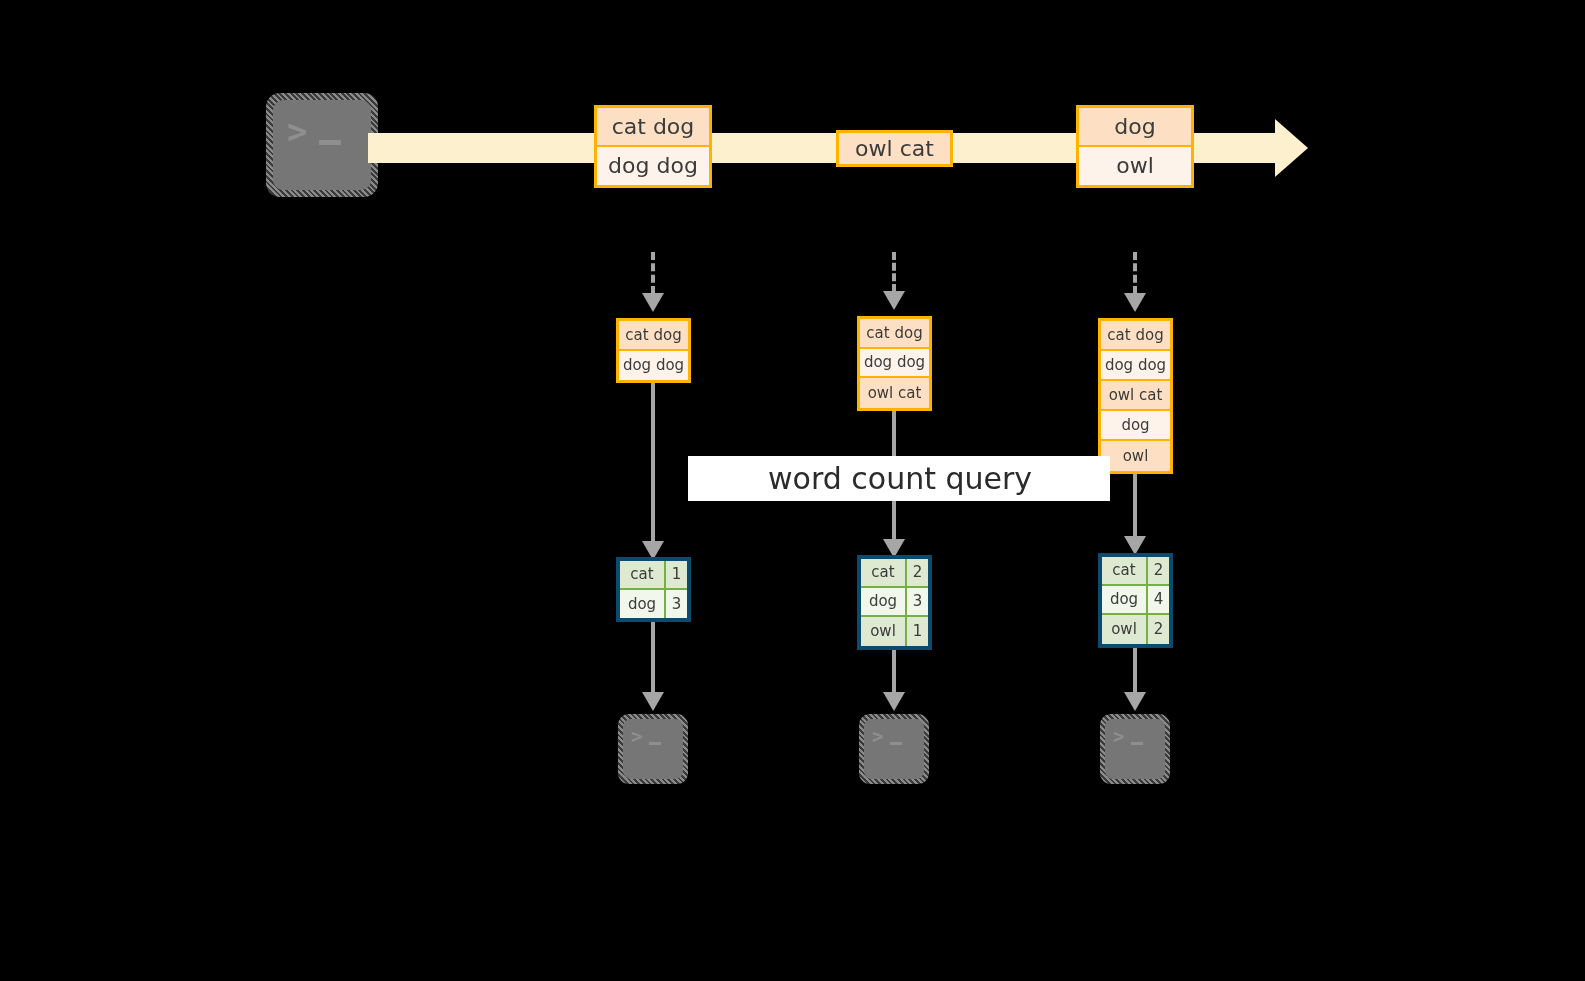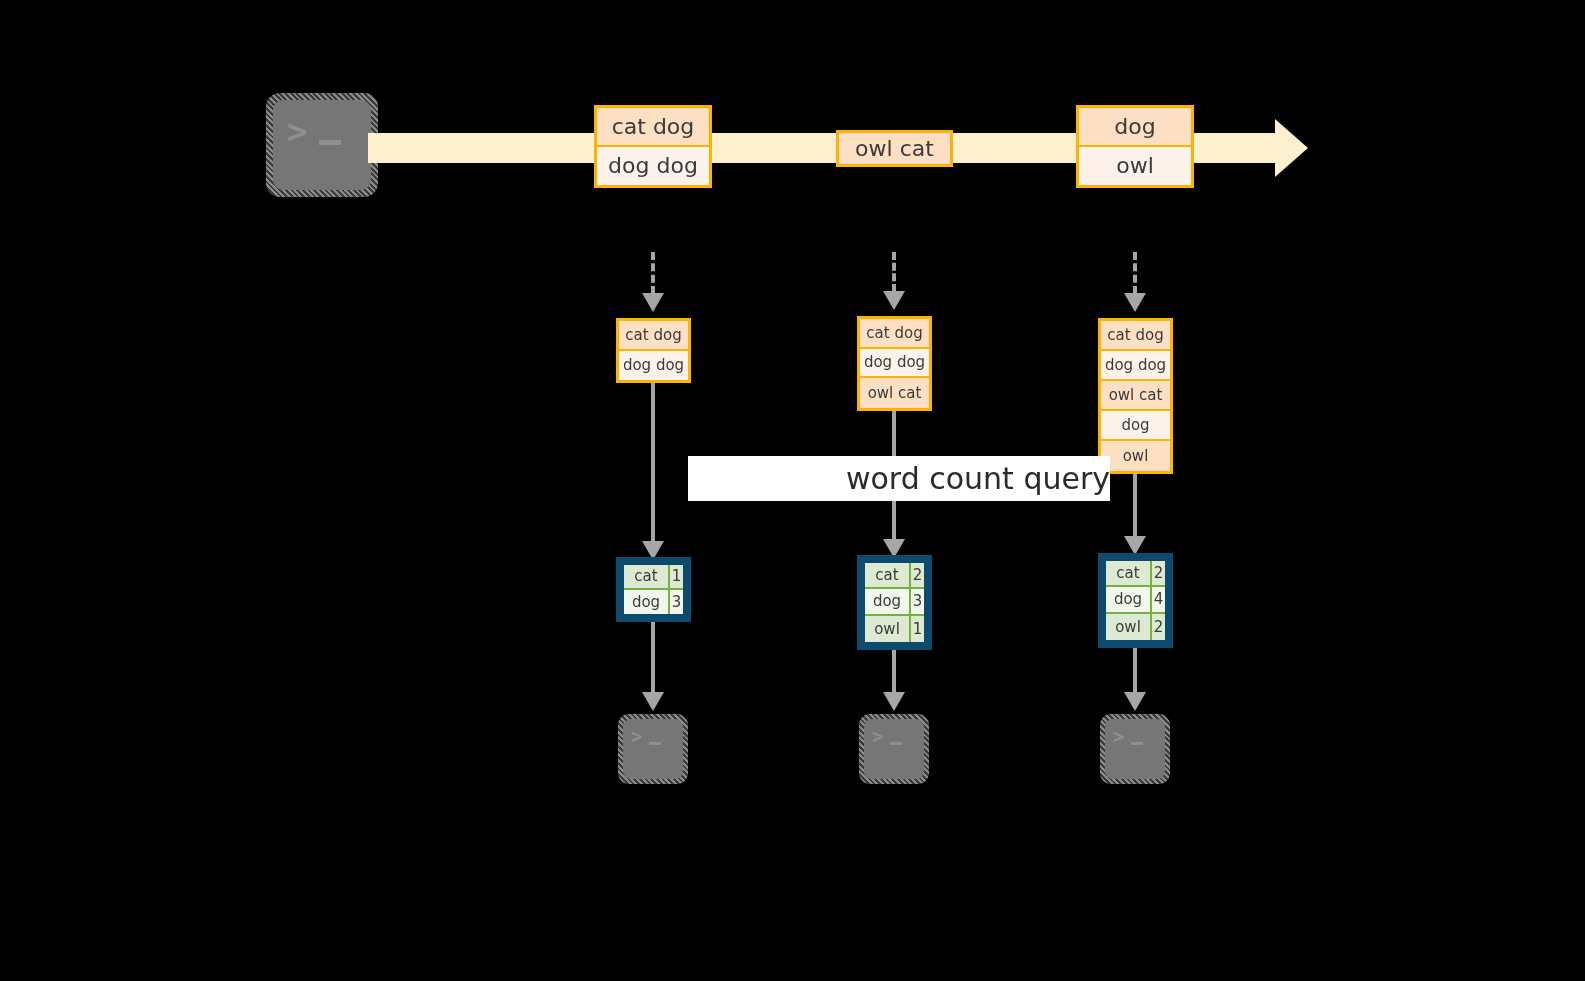--- a/index.html
+++ b/index.html
@@ -74,21 +74,21 @@
     color: #3b3b3b;
     white-space: nowrap;
   }
   .obox .orow:last-child { border-bottom: none; }
   .orow.dark  { background: #fde0c4; }
   .orow.light { background: #fdf3ea; text-align: center; }
 
   
   .gbox {
     position: absolute;
-    border: 8px solid #0c4a6e;
+    border: 4px solid #0c4a6e;
     background: #eef5e6;
     z-index: 5;
   }
   .gbox .grow {
     display: flex;
     border-bottom: 2px solid #76b043;
   }
   .gbox .grow:last-child { border-bottom: none; }
   .grow.dark  { background: #dde9d0; }
   .grow.light { background: #f1f7ea; }
@@ -124,21 +124,21 @@
     border-top: 19px solid #a6a6a6;
     z-index: 3;
   }
 
   
   .band {
     position: absolute;
     background: #ffffff;
     display: flex;
     align-items: center;
-    justify-content: flex-end;
+    justify-content: flex-start;
     z-index: 6;
   }
   .band span {
     color: #2b2b2b;
     white-space: nowrap;
   }
 </style>
 </head>
 <body>
 

